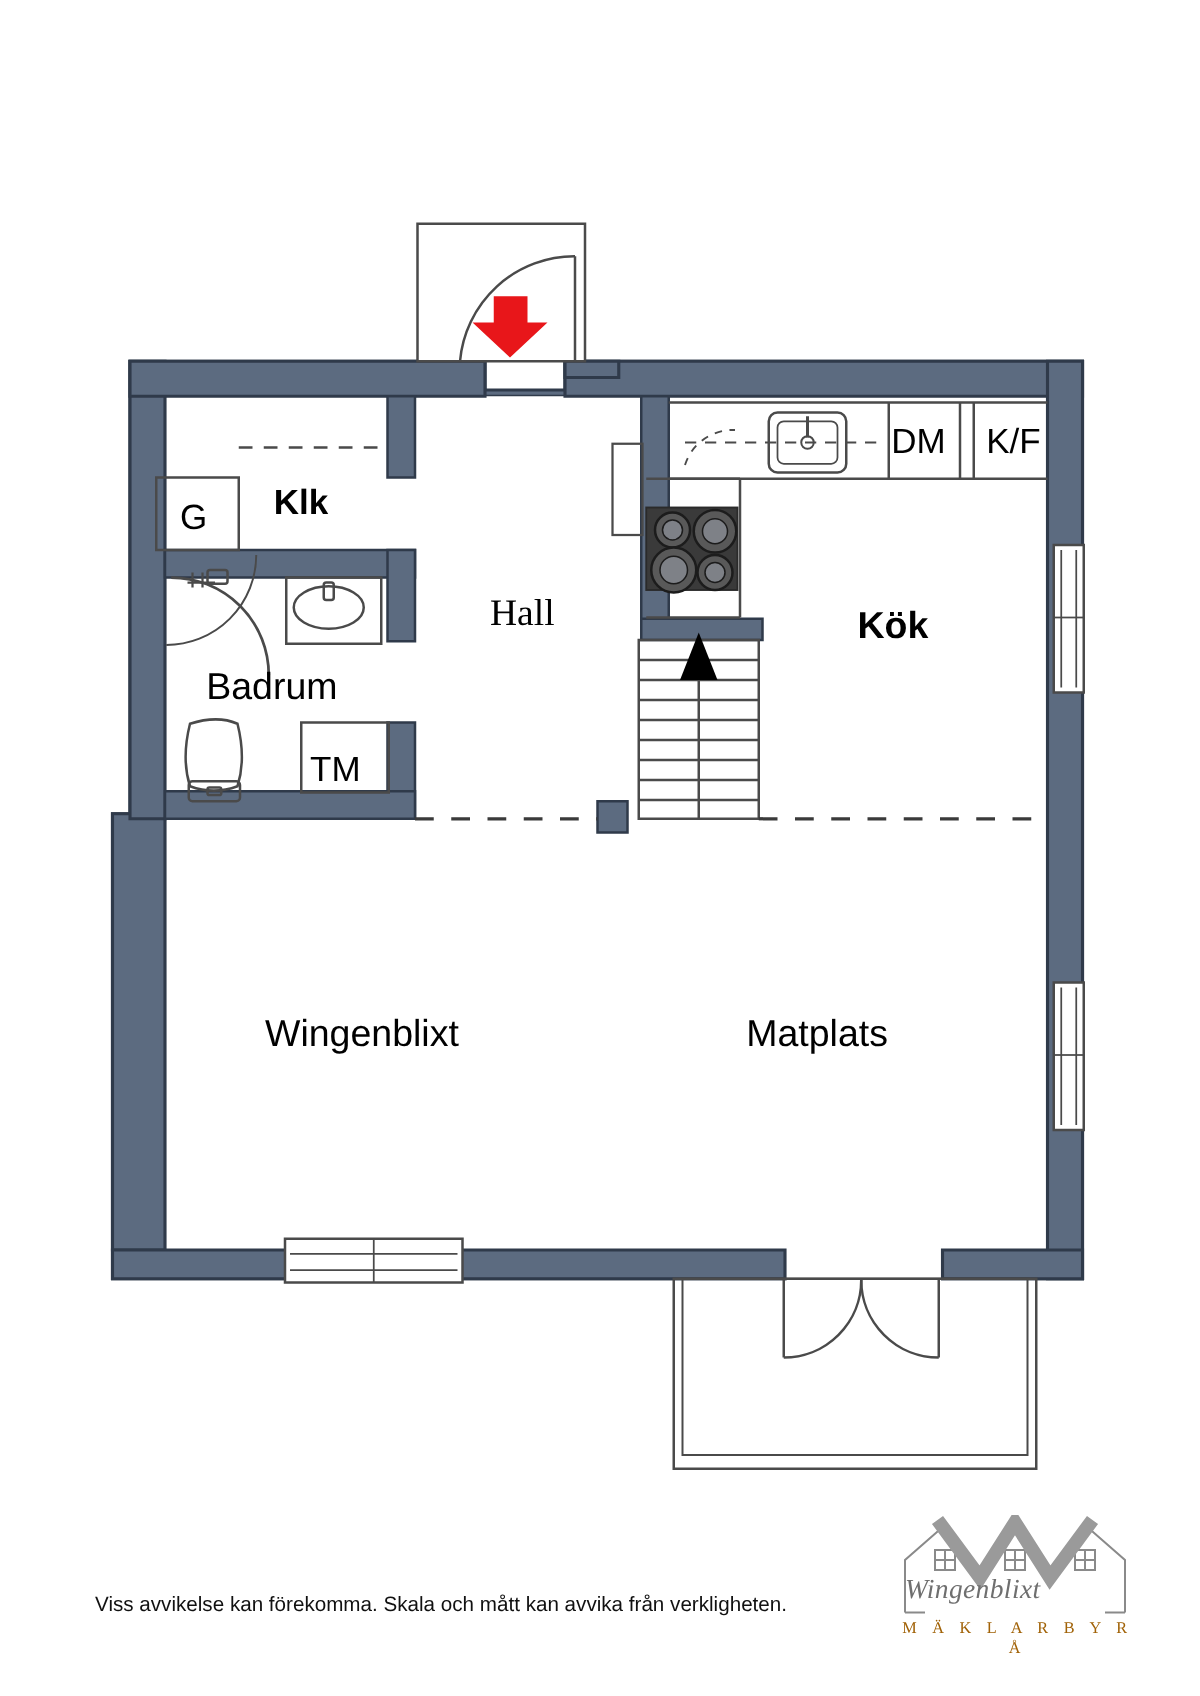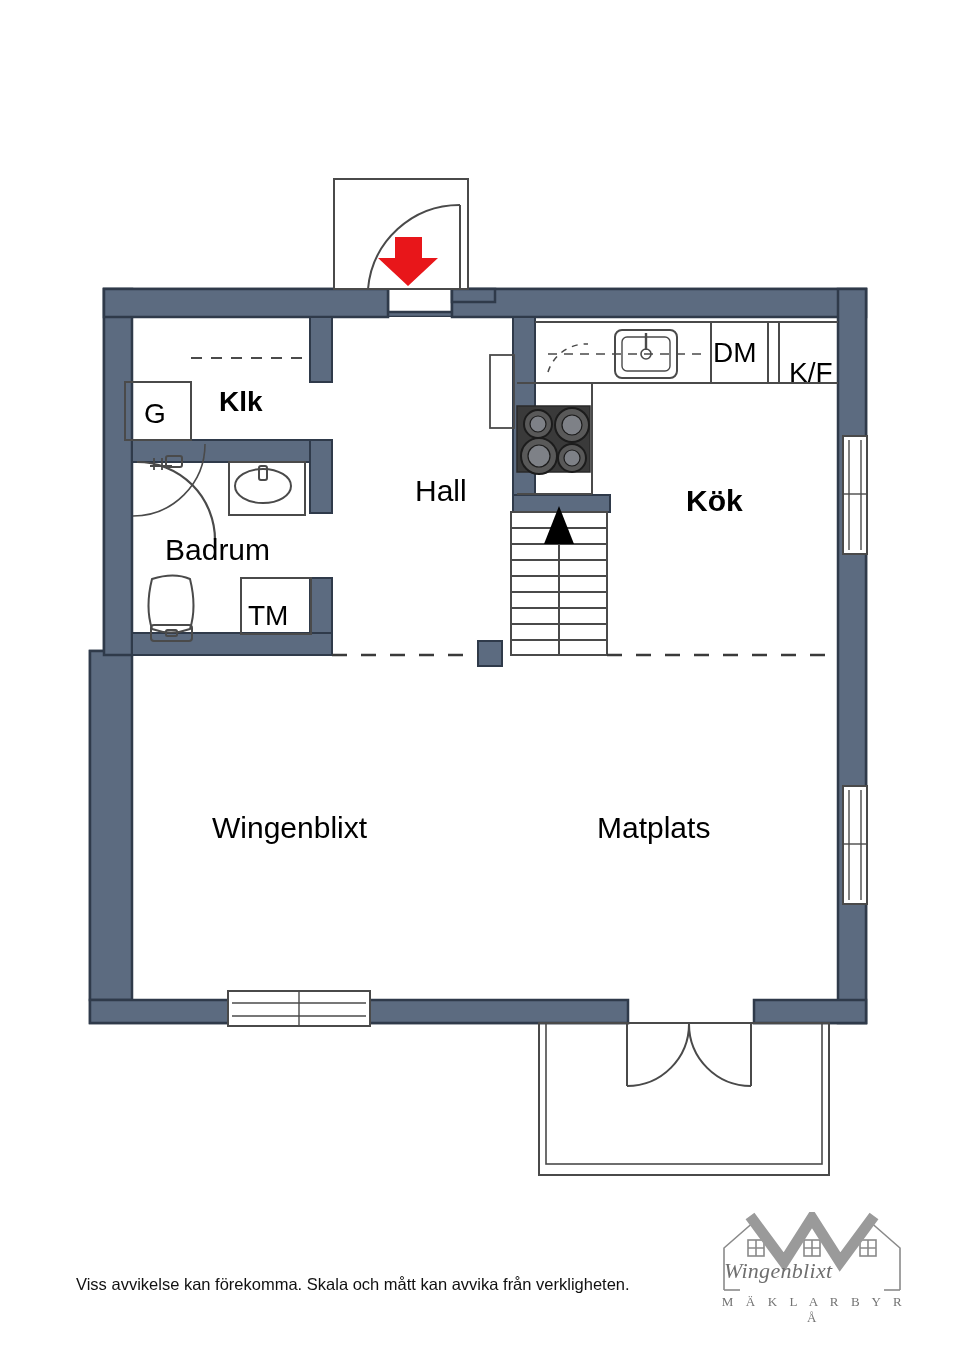--- a/index.html
+++ b/index.html
@@ -11,21 +11,21 @@
   .room-lbl{font-size:30px;}
   .fix-lbl{font-size:28px;}
   #disclaimer{position:absolute;left:48px;top:1275px;font-size:16.5px;
               color:#111;white-space:nowrap;margin-left:28px;}
   #logo{position:absolute;left:706px;top:1212px;width:212px;height:122px;}
   #logo-name{position:absolute;left:724px;top:1258px;width:180px;
              font-family:"Liberation Serif","DejaVu Serif",serif;font-style:italic;
              font-size:22px;color:#6f6f6f;letter-spacing:.3px;}
   #logo-sub{position:absolute;left:712px;top:1294px;width:204px;text-align:center;
             font-family:"Liberation Serif","DejaVu Serif",serif;font-size:13px;
-            color:#737373;letter-spacing:4.6px;}
+            color:#a16207;letter-spacing:4.6px;}
 </style>
 </head>
 <body>
 
 <svg id="plan" viewBox="0 0 960 1357">
   <g id="g-walls">
 
     <path fill="#5c6b80" stroke="#2f3a4a" stroke-width="2.5" d="M104,289
              L388,289 L388,312 L452,312 L452,289
              L866,289
@@ -158,31 +158,31 @@
     <path d="M627,1086 A62,62 0 0,0 689,1024"></path>
     <path d="M751,1086 A62,62 0 0,1 689,1024"></path>
   </g>
 
   <g id="g-dashed" stroke="#3a3a3a" stroke-width="2.6" stroke-dasharray="15,14" fill="none">
     <line x1="332" y1="655" x2="478" y2="655"></line>
     <line x1="607" y1="655" x2="838" y2="655"></line>
   </g>
 </svg>
 
-<div class="lbl room-lbl" style="left:415px;top:474px;">Hall</div>
+<div class="lbl room-lbl" style="left:392px;top:474px;font-family:Liberation Serif, serif;">Hall</div>
 <div class="lbl room-lbl" style="left:686px;top:484px;font-weight:bold;">Kök</div>
 <div class="lbl room-lbl" style="left:165px;top:533px;">Badrum</div>
 <div class="lbl room-lbl" style="left:212px;top:811px;">Wingenblixt</div>
 <div class="lbl room-lbl" style="left:597px;top:811px;">Matplats</div>
 
 <div class="lbl fix-lbl" style="left:144px;top:398px;">G</div>
 <div class="lbl fix-lbl" style="left:219px;top:386px;font-weight:bold;">Klk</div>
 <div class="lbl fix-lbl" style="left:248px;top:600px;">TM</div>
 <div class="lbl fix-lbl" style="left:713px;top:337px;">DM</div>
-<div class="lbl fix-lbl" style="left:789px;top:337px;margin-top:20px;">K/F</div>
+<div class="lbl fix-lbl" style="left:789px;top:337px;">K/F</div>
 
 <div id="disclaimer">Viss avvikelse kan förekomma. Skala och mått kan avvika från verkligheten.</div>
 
 <svg id="logo" viewBox="0 0 212 122">
   <g fill="none" stroke="#8a8a8a" stroke-width="1.6">
     <path d="M18,78 L18,36 L50,8"></path>
     <path d="M194,78 L194,36 L162,8"></path>
     <path d="M18,78 L34,78"></path>
     <path d="M178,78 L194,78"></path>
     <rect x="42" y="28" width="16" height="16"></rect>

